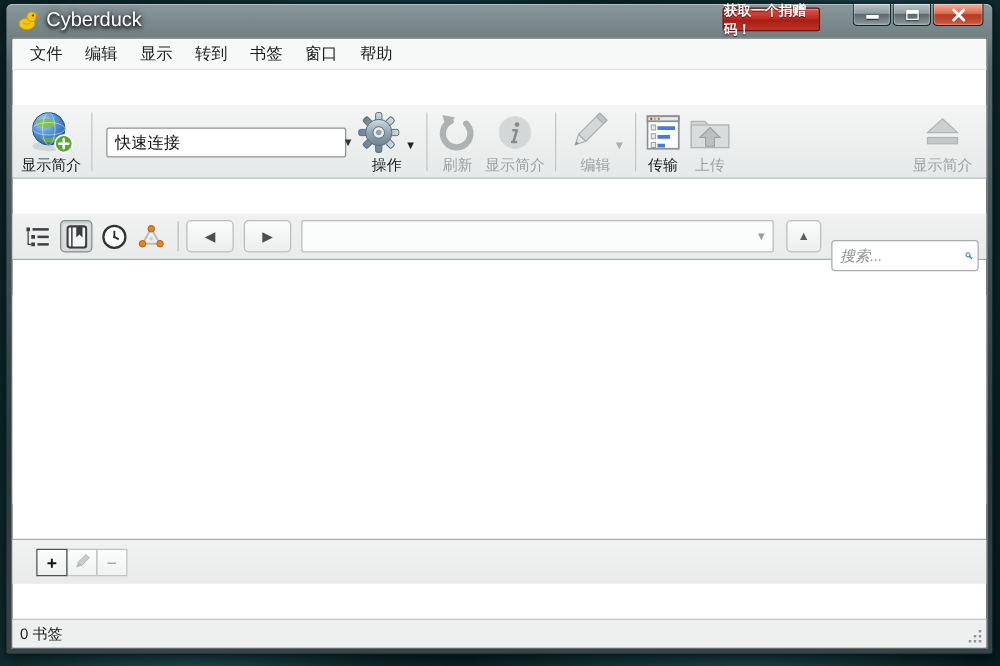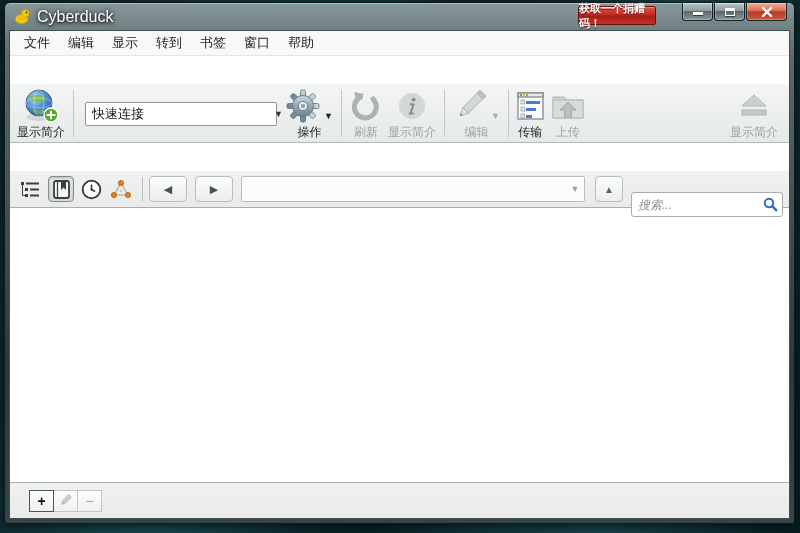--- a/index.html
+++ b/index.html
@@ -76,21 +76,21 @@
   .navbtn { width:38px; height:26px; border:1px solid #b9bdbd; border-radius:4px;
     background:linear-gradient(#fbfcfc,#eceeee); color:#4a4f4f; font-size:11px;
     display:flex; align-items:center; justify-content:center; margin-right:8px; cursor:pointer; }
   .pathcombo { flex:1; height:26px; border:1px solid #b9bdbd; border-radius:2px;
     background:#fbfcfc; display:flex; align-items:center; margin-right:10px; }
   .pathcombo .pval { flex:1; font-size:12px; color:#444; padding:0 6px; }
   .pathcombo .arr { width:18px; text-align:center; color:#9aa0a0; font-size:9px; }
   .upbtn { width:28px; height:26px; border:1px solid #b9bdbd; border-radius:4px;
     background:linear-gradient(#fbfcfc,#eceeee); color:#5a5f5f; font-size:10px;
     display:flex; align-items:center; justify-content:center; margin-right:8px; cursor:pointer; }
-  .searchbox { width:152px; height:25px; border:1px solid #a9adad; border-radius:3px;
+  .searchbox { width:118px; height:25px; border:1px solid #a9adad; border-radius:3px;
     background:#fff; display:flex; align-items:center; padding:0 4px 0 6px;margin-top:31px; }
   .searchbox input { flex:1; border:none; outline:none; width:100px; font-size:12px;
     font-style:italic; color:#555; font-family:inherit; }
   .searchbox input::placeholder { color:#8d9396; font-style:italic; }
   
   .main { flex:1; background:#fff; }
   
   .minibar { height:36px; background:linear-gradient(#f0f1f1,#e9ebeb);
     border-top:1px solid #a9adad; display:flex; align-items:center; padding-left:19px; }
   .mbtn { width:25px; height:22px; border:1px solid #c0c4c4; background:linear-gradient(#fcfdfd,#eff1f1);
@@ -373,16 +373,20 @@
               <rect x="4.6" y="0" width="3.8" height="9" fill="#c9cdcd" stroke="#aeb2b2" stroke-width="0.7"></rect>
               <polygon points="4.6,9 8.4,9 6.5,13" fill="#b5b9b9"></polygon>
             </g>
           </svg>
         </span>
         <span class="mbtn">
             <span>−</span>
           </span>
       </div>
 
+      <div class="statusbar">
+        <span class="status-text">0 书签</span>
+        <span class="grip"></span>
+      </div>
 
     </div>
   </div>
 </div>
 
 </body></html>

